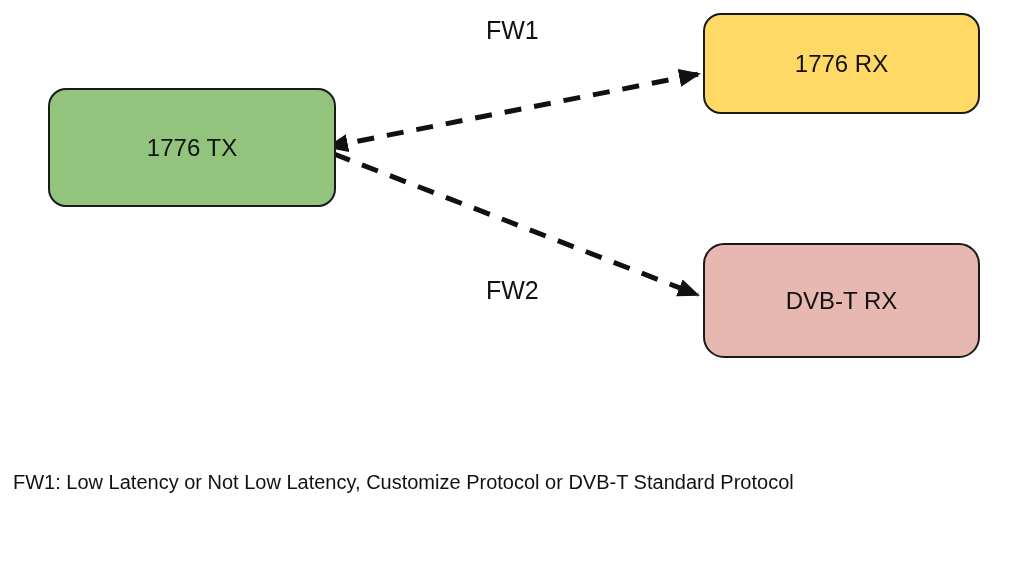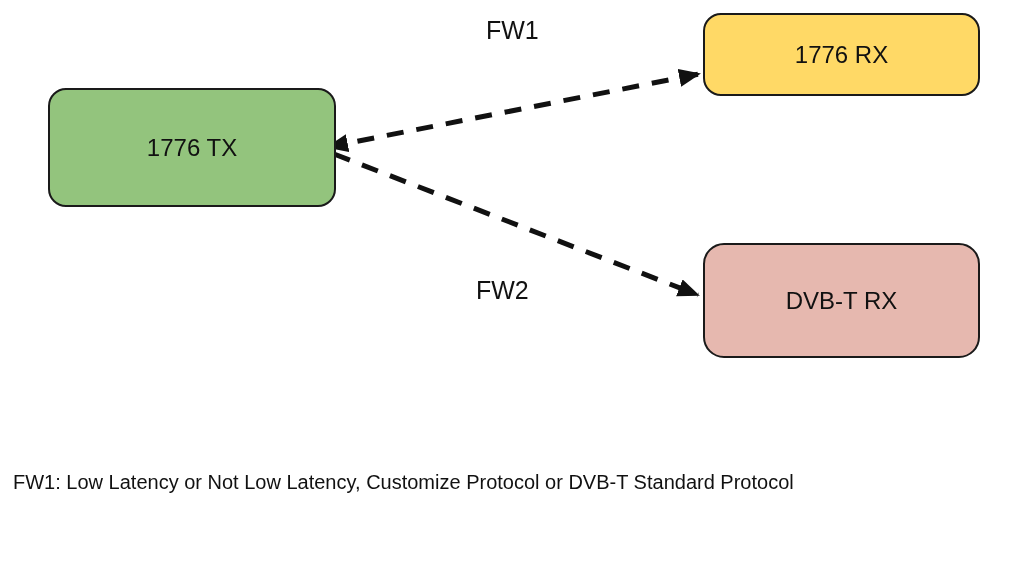--- a/index.html
+++ b/index.html
@@ -23,30 +23,30 @@
     border: 2px solid #1a1a1a;
     border-radius: 18px;
     display: flex;
     align-items: center;
     justify-content: center;
     font-size: 24px;
     color: #111111;
     box-sizing: border-box;
   }
   .node-tx  { left: 48px;  top: 88px;  width: 288px; height: 119px; text-align: center; }
-  .node-rx1 { left: 703px; top: 13px;  width: 277px; height: 83px; }
+  .node-rx1 { left: 703px; top: 13px;  width: 277px; height: 101px; }
   .node-rx2 { left: 703px; top: 243px; width: 277px; height: 115px; }
   .edge-label {
     position: absolute;
     font-size: 25px;
     color: #111111;
     white-space: nowrap;
   }
   .edge-label-fw1 { left: 486px; top: 16px; }
-  .edge-label-fw2 { left: 476px; top: 276px; }
+  .edge-label-fw2 { left: 486px; top: 276px; }
   .legend {
     position: absolute;
     left: 13px;
     top: 466px;
     font-size: 20px;
     line-height: 33px;
     color: #111111;
   }
   .legend-line { white-space: nowrap; }
 </style>

